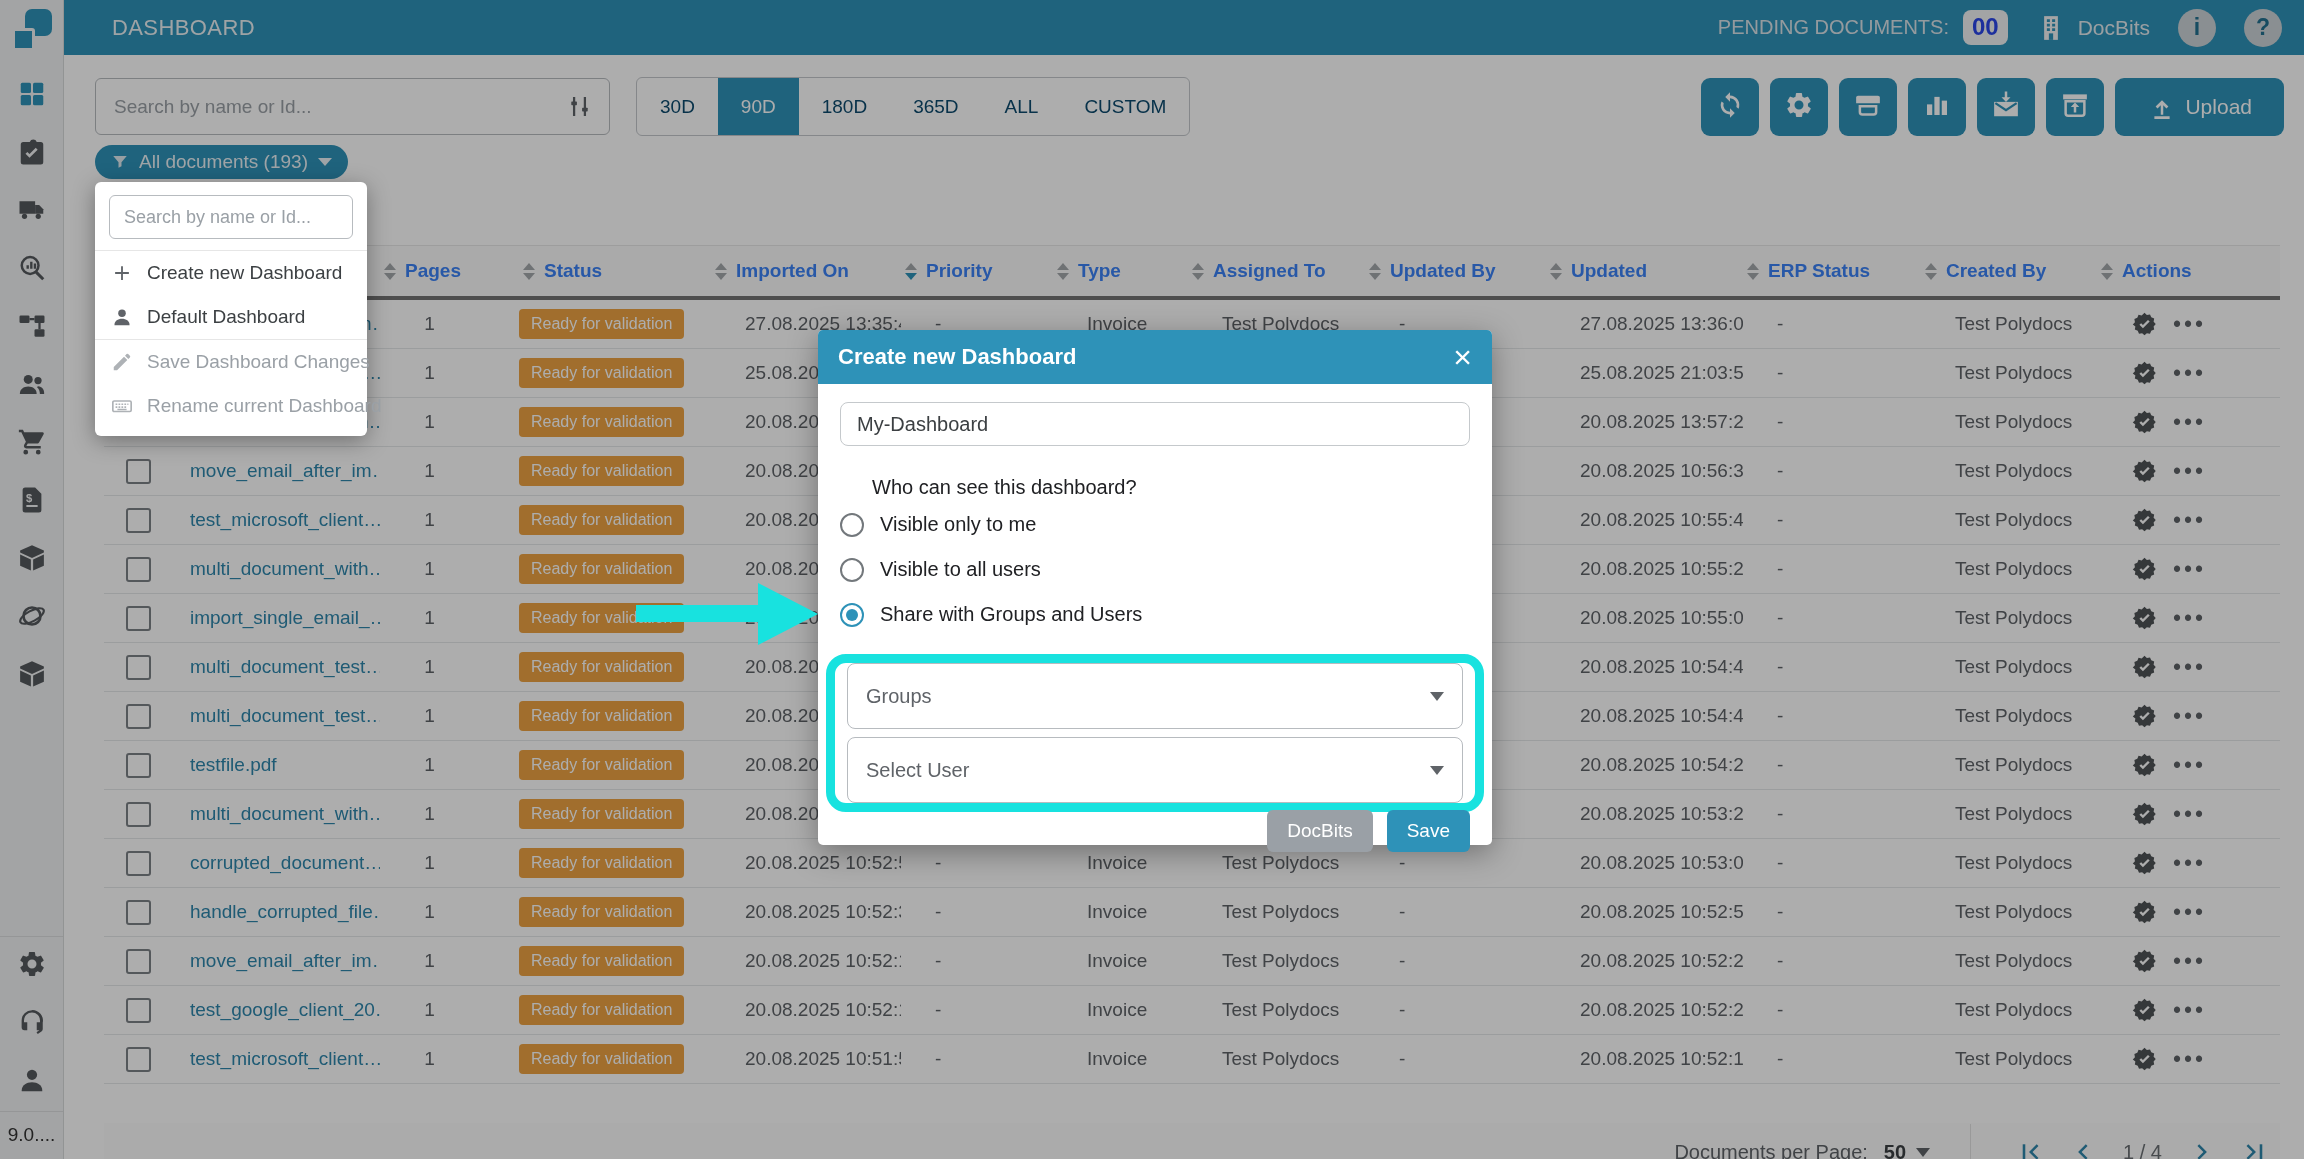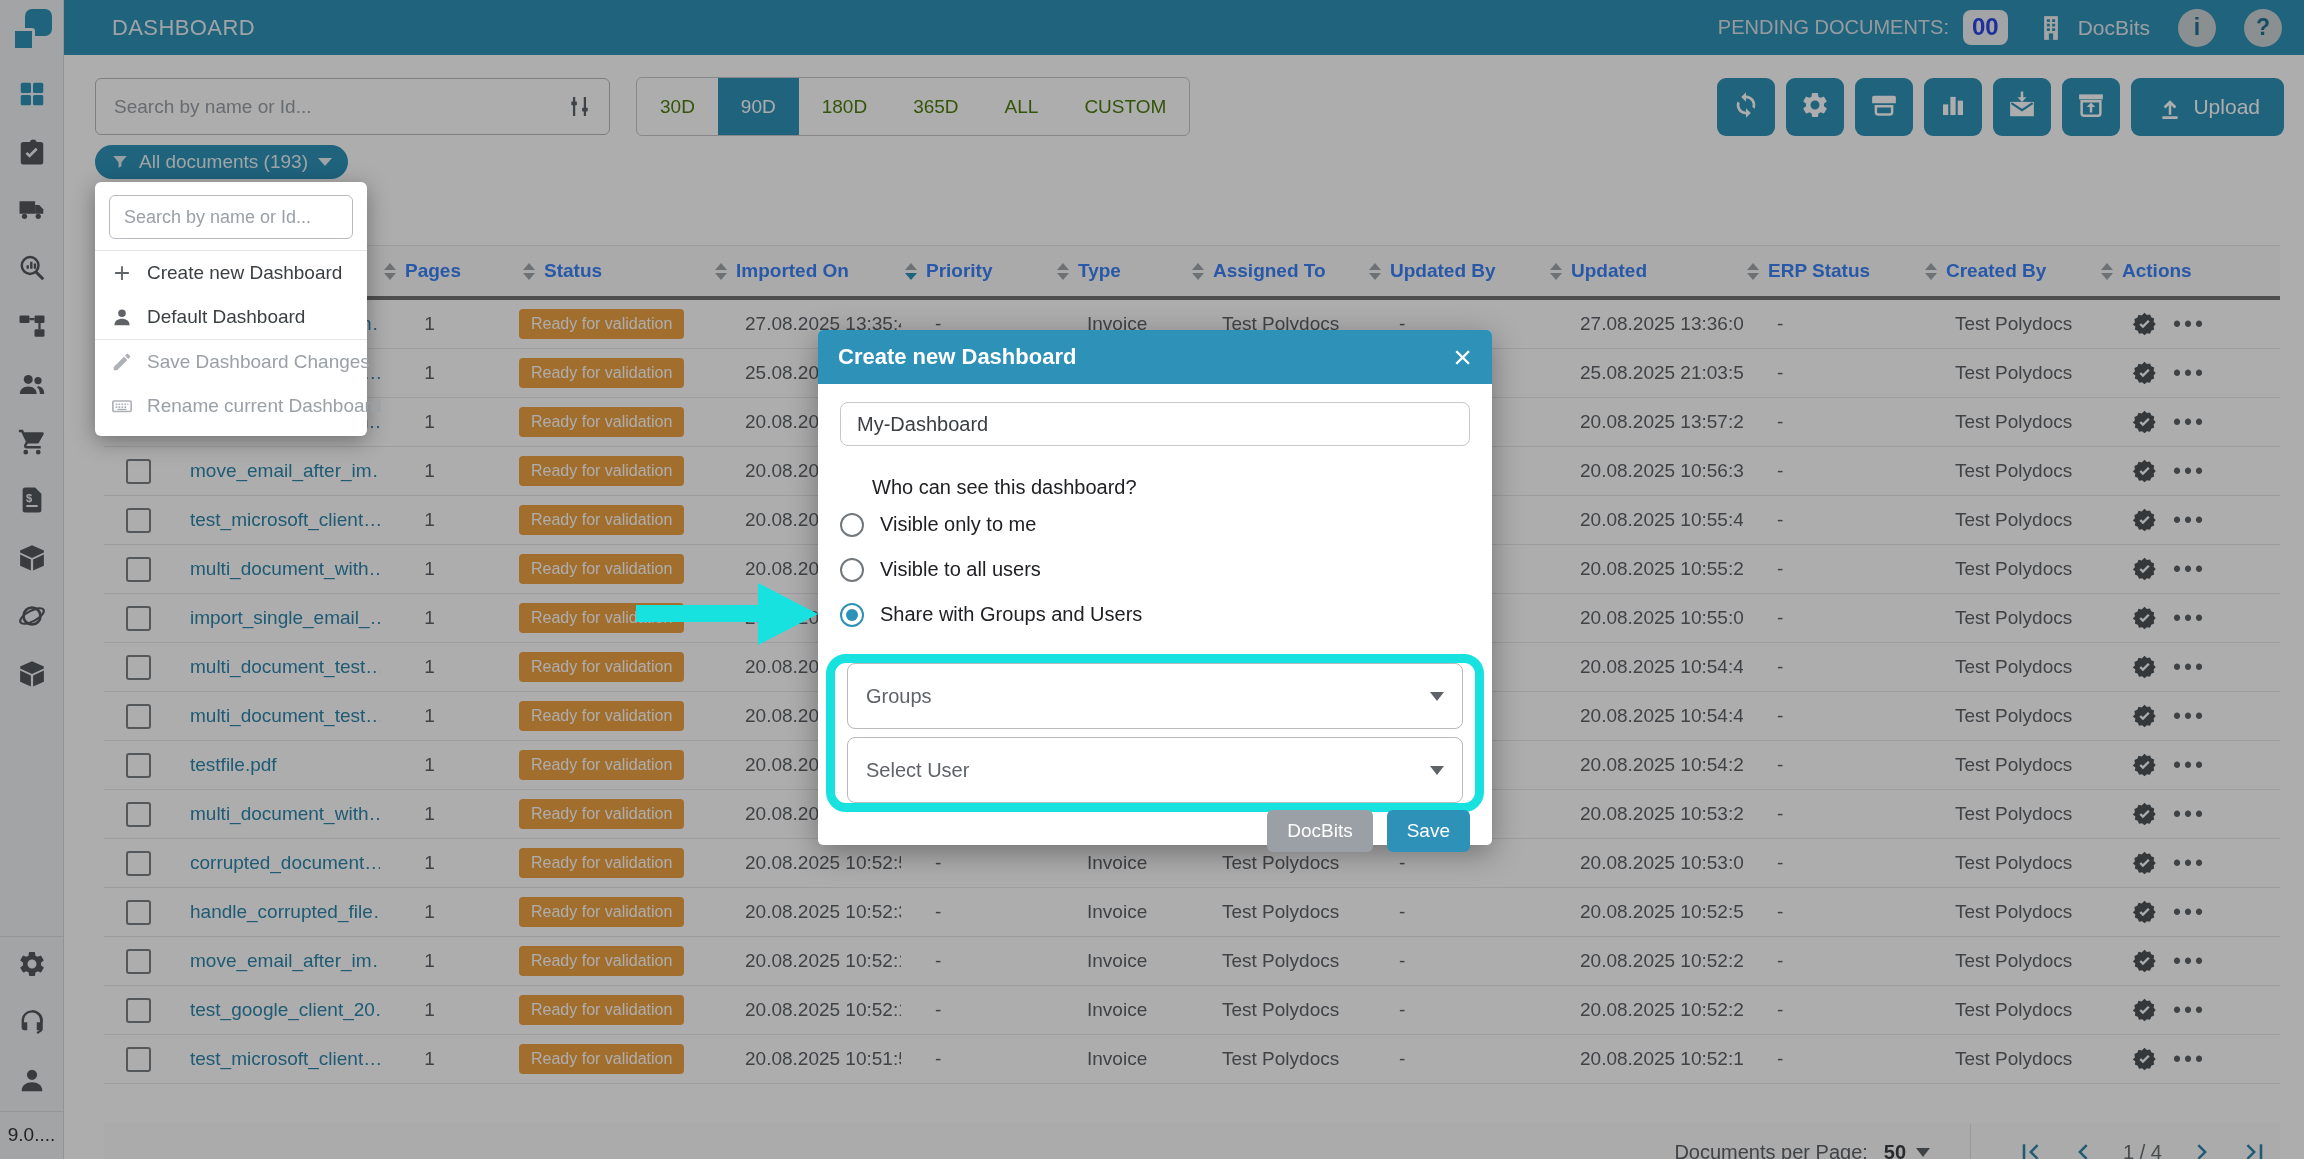--- a/index.html
+++ b/index.html
@@ -29,26 +29,26 @@
   .circle-ic{width:38px;height:38px;border-radius:50%;background:#ccd3d7;color:#22708f;display:flex;align-items:center;justify-content:center;font-weight:700;font-size:23px;cursor:pointer;}
 
   
   .content{position:absolute;left:64px;top:55px;right:0;bottom:0;background:#fff;z-index:1;}
   .row1{position:absolute;left:31px;top:22px;right:20px;display:flex;align-items:center;}
   .searchbox{width:515px;height:57px;border:1px solid #b7bbbf;border-radius:6px;display:flex;align-items:center;padding:0 16px;box-sizing:border-box;background:#fff;}
   .searchbox input{border:0;outline:0;flex:1;font-size:19px;color:#3c4043;font-family:inherit;background:transparent;}
   .searchbox input::placeholder{color:#9aa0a6;}
   .searchbox .ic26{width:27px;height:27px;color:#5f6368;cursor:pointer;}
   .ranges{margin-left:26px;height:57px;border:1px solid #c4c8cc;border-radius:6px;display:flex;align-items:stretch;overflow:hidden;background:#fff;}
-  .range{display:flex;align-items:center;padding:0 23px;font-size:19px;color:#4d7c0f;cursor:pointer;}
+  .range{display:flex;align-items:center;padding:0 23px;font-size:19px;color:#0c4a6e;cursor:pointer;}
   .range.active{background:#2e92b8;color:#fff;}
   .toolbar{margin-left:auto;display:flex;gap:11px;align-items:center;}
   .tbtn{height:58px;width:58px;border:0;border-radius:9px;background:#2e92b8;color:#fff;display:flex;align-items:center;justify-content:center;cursor:pointer;padding:0;}
   .tbtn svg{width:30px;height:30px;}
-  .tbtn.upload{width:auto;padding:0 24px;gap:12px;font-size:21px;font-family:inherit;}
+  .tbtn.upload{width:auto;padding:0 32px;gap:12px;font-size:21px;font-family:inherit;}
   .tbtn.upload .ic24{width:26px;height:26px;}
 
   .chip{position:absolute;left:31px;top:90px;height:34px;border-radius:17px;background:#2e92b8;color:#eaf2f6;display:inline-flex;align-items:center;gap:10px;padding:0 16px;font-size:19px;cursor:pointer;}
   .chip .ic18{width:18px;height:18px;color:#dfeaf0;}
   .chip-caret{width:0;height:0;border-left:7px solid transparent;border-right:7px solid transparent;border-top:8px solid #eaf2f6;}
 
   
   .table{position:absolute;left:40px;right:24px;top:190px;--cols:86px 190px 139px 192px 190px 152px 135px 177px 181px 197px 178px 176px 1fr;}
   .thead{display:grid;grid-template-columns:var(--cols);height:50px;align-items:center;background:#fbfbfb;border-top:1px solid #e8e8e8;border-bottom:4px solid #737373;font-size:19px;font-weight:700;color:#3b82f6;}
   .hcell{display:flex;align-items:center;gap:9px;padding-left:4px;white-space:nowrap;overflow:visible;}

